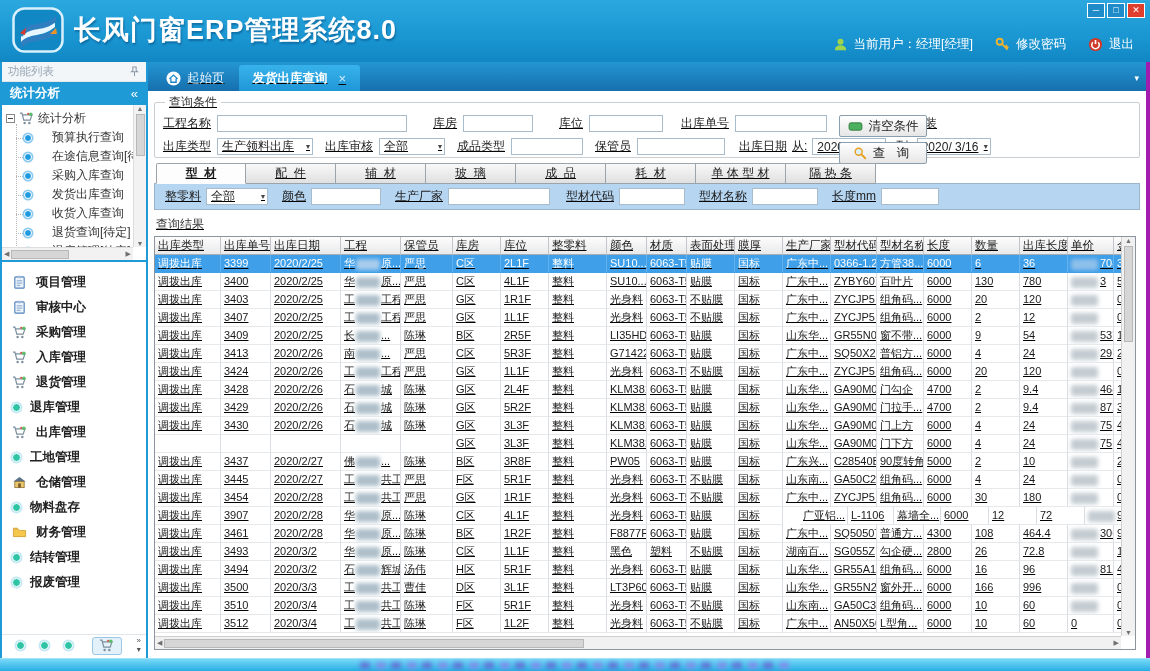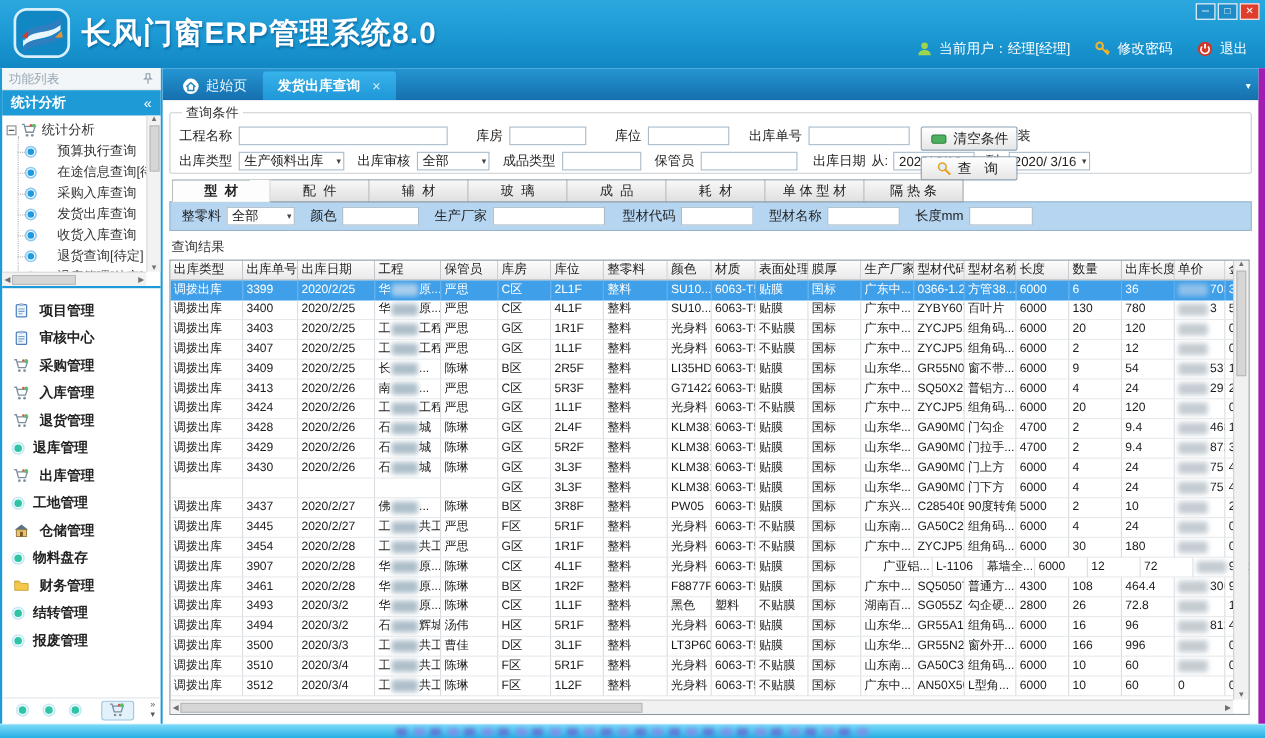--- a/index.html
+++ b/index.html
@@ -55,21 +55,21 @@
   .sb-thumb-h { height:9px; width:58px; background:#d6d6d6; border:1px solid #b8b8b8; margin:0 2px; }
   .hsb .right { margin-left:auto; }
   .menu { flex:1; padding:8px 17px 0 10px; overflow:hidden; }
   .mitem { height:25px; display:flex; align-items:center; gap:9px; font-size:12.5px; font-weight:bold; color:#222; cursor:default; }
   .side-toolbar { height:24px; border-top:1px solid #e0e6ea; display:flex; align-items:center; gap:15px; padding:1px 5px 3px 14px; }
   .tool-btn { width:30px; height:18px; background:#e2f1fa; border:1px solid #9cc6e2; border-radius:3px;
     display:inline-flex; align-items:center; justify-content:center; margin-left:4px; }
   .chev { margin-left:auto; font-size:8px; color:#555; line-height:1.1; text-align:center; }
 
   
-  .content { flex:1; position:relative; border-right:6px solid #a21caf; display:flex; flex-direction:column; background:#fff; }
+  .content { flex:1; position:relative; border-right:4px solid #a21caf; display:flex; flex-direction:column; background:#fff;text-decoration:underline; }
   .tabstrip { height:29px; background:linear-gradient(180deg,#2496d2 0%,#166fae 100%); display:flex;
     align-items:flex-end; padding-left:4px; position:relative; flex:none; }
   .tab { height:26px; display:flex; align-items:center; gap:6px; padding:0 14px; color:#eaf6fd; font-size:12.5px; cursor:default; }
   .tab.active { background:linear-gradient(180deg,#38b2ea,#1f97d8); color:#fff; font-weight:bold; border-radius:3px 3px 0 0; }
   .tclose { font-size:13px; color:#d5ecfa; margin-left:5px; font-weight:normal; }
   .strip-caret { position:absolute; right:7px; top:11px; color:#fff; font-size:9px; }
 
   .page { flex:1; position:relative; padding:3px 6px; }
   .qbox { position:relative; border:1px solid #c9ced2; border-radius:2px; padding:1px 8px 4px; height:64px; }
   .qbox legend { font-size:12px; color:#333; padding:0 4px; margin-left:2px; }

